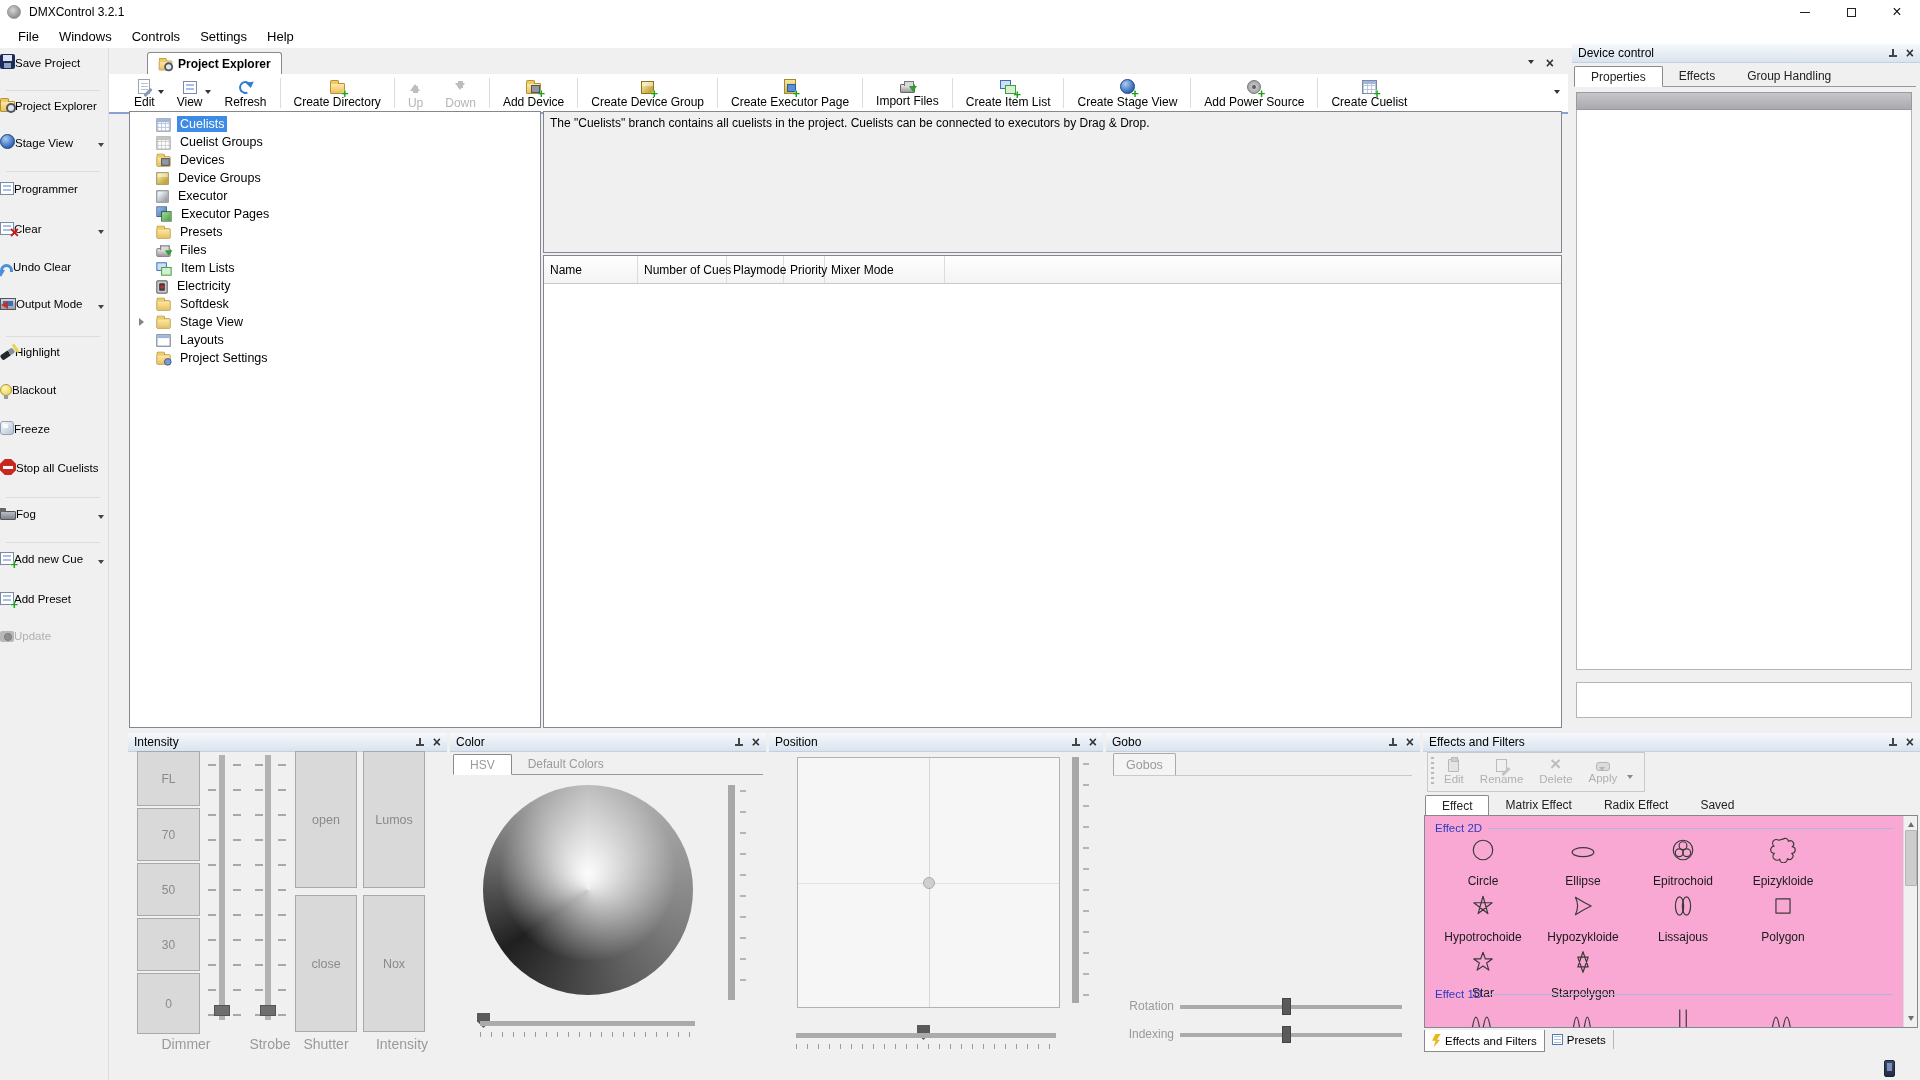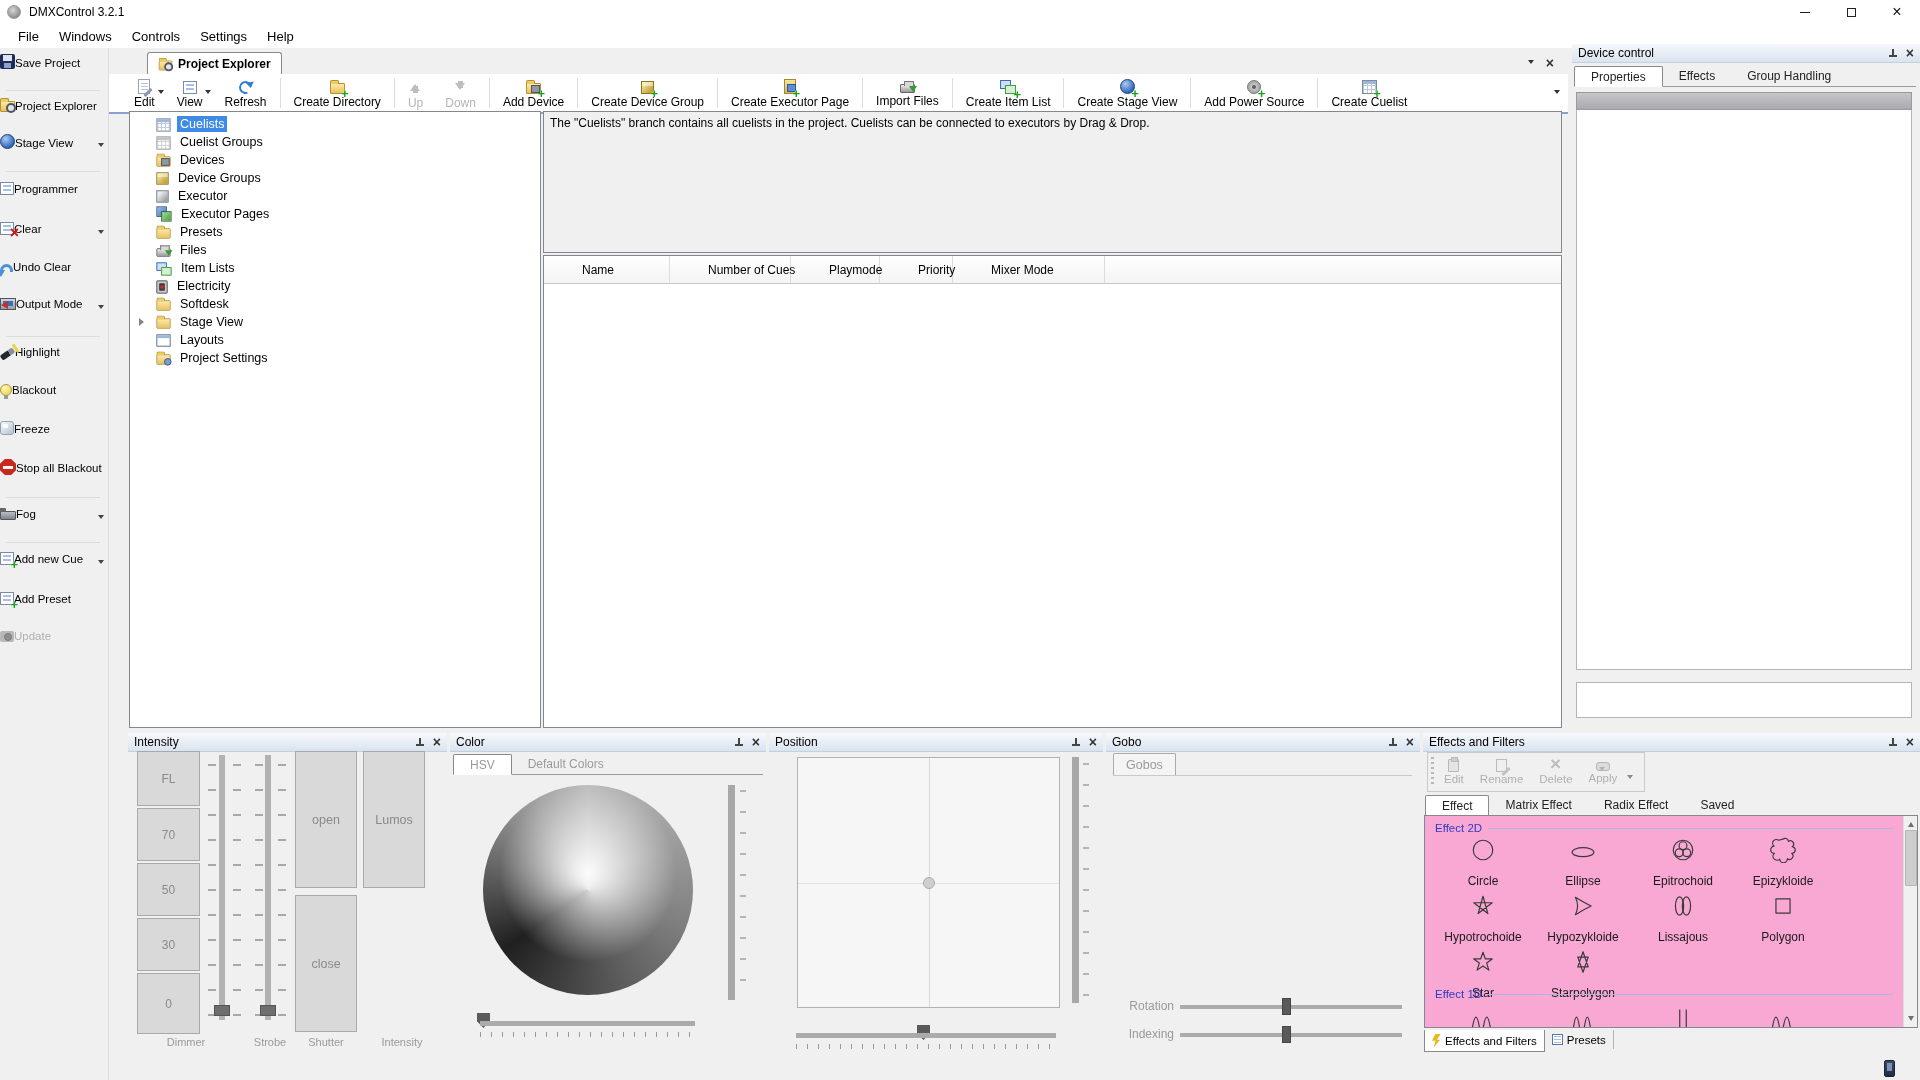--- a/index.html
+++ b/index.html
@@ -118,21 +118,21 @@
 .tb-overflow{margin-left:auto;align-self:center;margin-right:8px;}
 .pe-tree{position:absolute;left:20px;top:63px;width:412px;height:617px;background:#fff;border:1px solid #828790;padding-top:3px;overflow:hidden;}
 .tree-row{height:18px;display:flex;align-items:center;position:relative;padding-left:8px;}
 .tree-exp{position:absolute;left:9px;top:5px;width:0;height:0;border:4px solid transparent;border-left:5px solid #848484;}
 .tree-row .ic{margin-left:18px;margin-right:6px;transform:scale(.95);}
 .tree-row .lbl{font-size:12.5px;padding:1px 3px;white-space:nowrap;}
 .tree-row.selected .lbl{background:#3d8be4;color:#fff;}
 .pe-info{position:absolute;left:434px;top:63px;width:1019px;height:142px;background:#f0f0f0;border:1px solid #828790;padding:4px 6px;font-size:12px;}
 .pe-table{position:absolute;left:434px;top:207px;width:1019px;height:473px;background:#fff;border:1px solid #828790;}
 .pt-header{display:flex;height:28px;border-bottom:1px solid #c9c9c9;background:linear-gradient(#ffffff,#f4f4f4);}
-.pt-col{display:flex;align-items:center;padding-left:6px;border-right:1px solid #dcdcdc;font-size:12px;height:100%;white-space:nowrap;margin-left:32px;}
+.pt-col{display:flex;align-items:center;padding-left:6px;border-right:1px solid #dcdcdc;font-size:12px;height:100%;white-space:nowrap;}
 
 
 .panel-title{display:flex;align-items:center;background:linear-gradient(#f6f9fc,#d9e3ef);border-bottom:1px solid #c5d0de;padding-left:6px;font-size:12px;height:19px;}
 .pt-icons{margin-left:auto;display:flex;align-items:center;gap:9px;padding-right:6px;}
 .pin{position:relative;width:9px;height:9px;}
 .pin::before{content:'';position:absolute;left:4px;top:0;width:2px;height:6px;background:#444;}
 .pin::after{content:'';position:absolute;left:1px;top:6px;width:8px;height:2px;background:#444;}
 .dc-panel{position:absolute;left:1572px;top:44px;width:348px;height:687px;}
 .vtabs{display:flex;align-items:flex-end;border-bottom:1px solid #9a9a9a;}
 .vtab{height:21px;display:flex;align-items:center;padding:0 16px;font-size:12px;color:#222;gap:4px;}
@@ -151,21 +151,21 @@
 #p-gob{left:1106px;width:314px;}
 #p-fx{left:1423px;width:497px;}
 
 
 .isc{position:absolute;left:9px;top:18px;width:63px;display:flex;flex-direction:column;gap:2px;}
 .isc-btn{width:63px;background:#d9d9d9;border:1px solid #a9a9a9;color:#8a8a8a;display:flex;align-items:center;justify-content:center;font-size:12px;}
 .fader{position:absolute;width:6px;background:#b2b2b2;top:22px;height:265px;}
 .fknob{position:absolute;left:-5px;top:250px;width:16px;height:11px;background:#6e6e6e;border:1px solid #545454;}
 .tickcol{position:absolute;width:8px;top:31px;height:252px;background:repeating-linear-gradient(#a8a8a8 0 2px,transparent 2px 25px);}
 .big-btn{position:absolute;width:62px;background:#d9d9d9;border:1px solid #a9a9a9;color:#8a8a8a;display:flex;align-items:center;justify-content:center;font-size:12.5px;}
-.flabel{position:absolute;top:303px;font-size:11px;color:#9a9a9a;transform:translateX(-50%);white-space:nowrap;}
+.flabel{position:absolute;top:303px;font-size:14px;color:#9a9a9a;transform:translateX(-50%);white-space:nowrap;}
 
 
 .ctabs{position:absolute;left:3px;top:20px;right:3px;}
 .cwheel{position:absolute;left:33px;top:52px;width:210px;height:210px;border-radius:50%;
  background:radial-gradient(circle at 50% 42%,rgba(255,255,255,.95) 0%,rgba(255,255,255,0) 55%),
  conic-gradient(from 0deg,#bdbdbd 0deg,#a0a0a0 55deg,#7f7f7f 110deg,#5c5c5c 160deg,#343434 210deg,#202020 235deg,#6e6e6e 290deg,#a3a3a3 330deg,#bdbdbd 360deg);}
 .vslider{position:absolute;width:7px;background:#a8a8a8;}
 .vticks{position:absolute;width:6px;background:repeating-linear-gradient(#b5b5b5 0 2px,transparent 2px 21px);}
 .hslider{position:absolute;height:5px;background:#ababab;}
 .hknob{position:absolute;width:13px;height:15px;background:#5a5a5a;clip-path:polygon(0 0,100% 0,100% 55%,50% 100%,0 55%);}
@@ -292,21 +292,21 @@
   <div class="sb-item" style="top:334px">
     <span class="ic ic-blackout"></span>
     <span class="lbl">Blackout</span>
   </div>
   <div class="sb-item" style="top:372px">
     <span class="ic ic-freeze"></span>
     <span class="lbl">Freeze</span>
   </div>
   <div class="sb-item" style="top:411px">
     <span class="ic ic-stop"></span>
-    <span class="lbl">Stop all Blackout</span>
+    <span class="lbl">Stop all Cuelists</span>
   </div>
   <div class="sb-sep" style="top:449px"></div>
   <div class="sb-item" style="top:458px">
     <span class="ic ic-fog"></span>
     <span class="lbl">Fog</span>
     <span class="sb-dd"></span>
   </div>
   <div class="sb-sep" style="top:494px"></div>
   <div class="sb-item" style="top:503px">
     <span class="ic ic-view">
@@ -539,20 +539,21 @@
   </div>
   <div class="tickcol" style="left:105px"></div>
   <div class="tickcol" style="left:127px"></div>
   <div class="fader" style="left:137px">
     <div class="fknob"></div>
   </div>
   <div class="tickcol" style="left:150px"></div>
   <div class="big-btn" style="left:167px;top:18px;height:137px">open</div>
   <div class="big-btn" style="left:167px;top:162px;height:137px">close</div>
   <div class="big-btn" style="left:235px;top:18px;height:137px">Lumos</div>
+  <div class="big-btn" style="left:235px;top:162px;height:137px">Nox</div>
   <div class="flabel" style="left:58px">Dimmer</div>
   <div class="flabel" style="left:142px">Strobe</div>
   <div class="flabel" style="left:198px">Shutter</div>
   <div class="flabel" style="left:274px">Intensity</div>
 </div>
 
 <div class="panel" id="p-col">
   <div class="panel-title">
     <span>Color</span>
     <span class="pt-icons">

